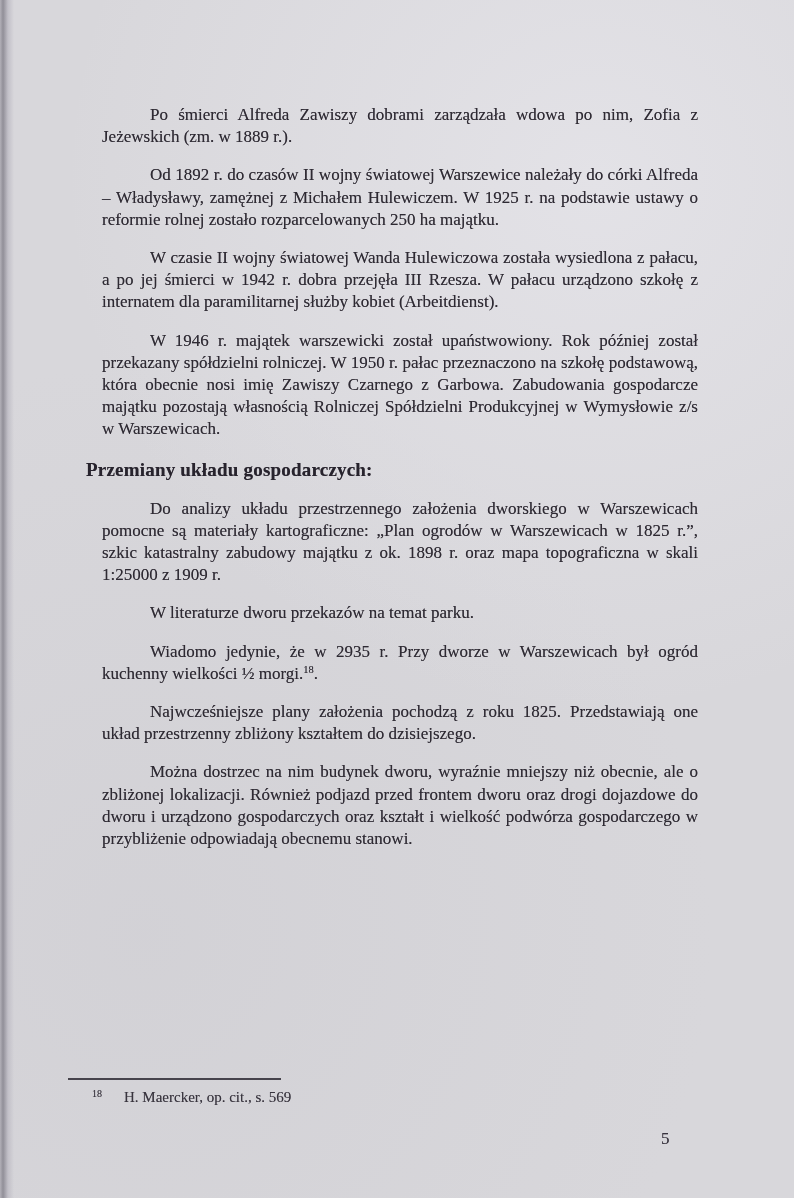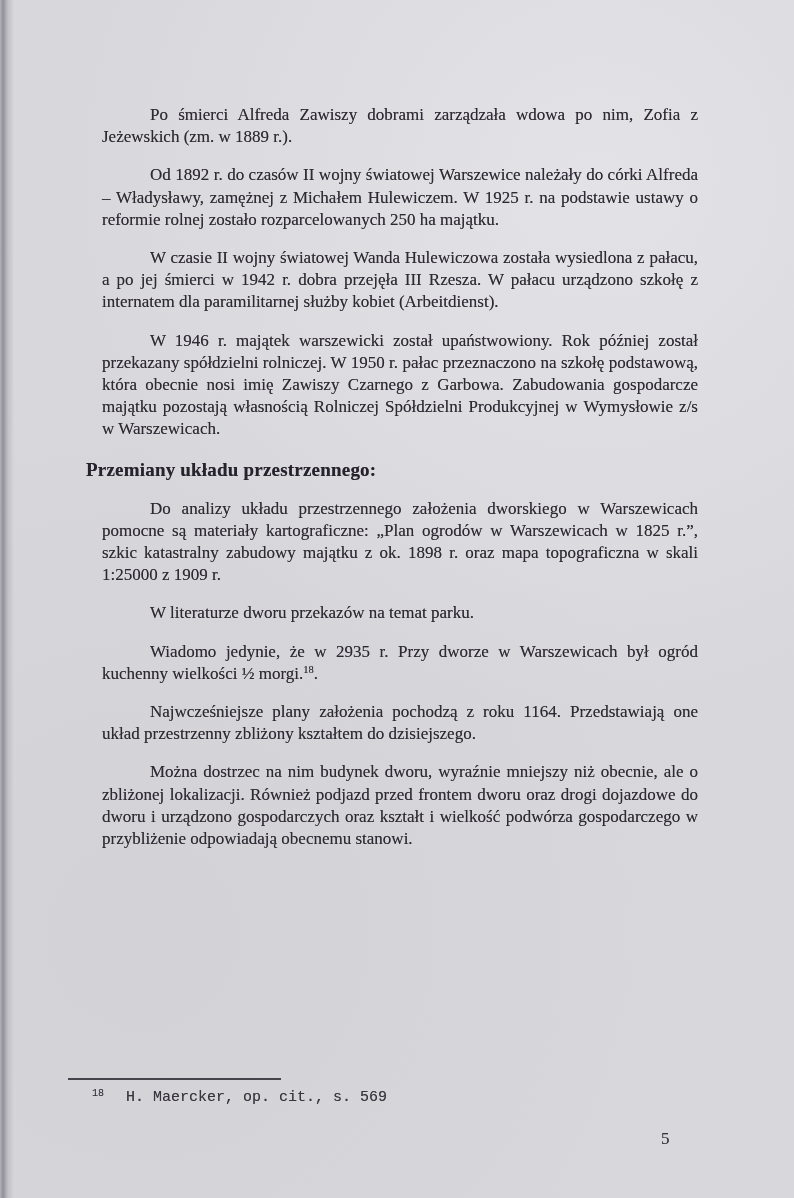--- a/index.html
+++ b/index.html
@@ -55,21 +55,21 @@
     position: absolute;
     left: 68px;
     top: 1078px;
     width: 213px;
     border-top: 2px solid #46434c;
   }
   .footnote {
     position: absolute;
     left: 92px;
     top: 1088px;
-    font-family: Liberation Mono, monospace;
+    font-family: Liberation Serif, serif;
     font-size: 15px;
     color: #38343e;
     text-shadow: 0 0 0.5px rgba(56,52,62,0.5);
     text-align: right;
   }
   .footnote .fn-marker {
     font-size: 10px;
     vertical-align: 5px;
     margin-right: 22px;
   }
@@ -86,28 +86,28 @@
 <body>
 
 <div class="edge-shadow-left"></div>
 
 <div class="text-column">
   <p>Po śmierci Alfreda Zawiszy dobrami zarządzała wdowa po nim, Zofia z Jeżewskich (zm. w 1889 r.).</p>
   <p>Od 1892 r. do czasów II wojny światowej Warszewice należały do córki Alfreda – Władysławy, zamężnej z Michałem Hulewiczem. W 1925 r. na podstawie ustawy o reformie rolnej zostało rozparcelowanych 250 ha majątku.</p>
   <p>W czasie II wojny światowej Wanda Hulewiczowa została wysiedlona z pałacu, a po jej śmierci w 1942 r. dobra przejęła III Rzesza. W pałacu urządzono szkołę z internatem dla paramilitarnej służby kobiet (Arbeitdienst).</p>
   <p>W 1946 r. majątek warszewicki został upaństwowiony. Rok później został przekazany spółdzielni rolniczej. W 1950 r. pałac przeznaczono na szkołę podstawową, która obecnie nosi imię Zawiszy Czarnego z Garbowa. Zabudowania gospodarcze majątku pozostają własnością Rolniczej Spółdzielni Produkcyjnej w Wymysłowie z/s w Warszewicach.</p>
 
-  <h2 class="section-heading">Przemiany układu przestrzennego:</h2>
+  <h2 class="section-heading">Przemiany układu gospodarczych:</h2>
 
   <p>Do analizy układu przestrzennego założenia dworskiego w Warszewicach pomocne są materiały kartograficzne: „Plan ogrodów w Warszewicach w 1825 r.”, szkic katastralny zabudowy majątku z ok. 1898 r. oraz mapa topograficzna w skali 1:25000 z 1909 r.</p>
   <p>W literaturze dworu przekazów na temat parku.</p>
 
   <p><span>Wiadomo jedynie, że w 2935 r. Przy dworze w Warszewicach był ogród kuchenny wielkości ½ morgi.</span><span class="sup-ref">18</span><span>.</span></p>
 
-  <p>Najwcześniejsze plany założenia pochodzą z roku 1164. Przedstawiają one układ przestrzenny zbliżony kształtem do dzisiejszego.</p>
+  <p>Najwcześniejsze plany założenia pochodzą z roku 1825. Przedstawiają one układ przestrzenny zbliżony kształtem do dzisiejszego.</p>
   <p>Można dostrzec na nim budynek dworu, wyraźnie mniejszy niż obecnie, ale o zbliżonej lokalizacji. Również podjazd przed frontem dworu oraz drogi dojazdowe do dworu i urządzono gospodarczych oraz kształt i wielkość podwórza gospodarczego w przybliżenie odpowiadają obecnemu stanowi.</p>
 </div>
 
 <div class="footnote-rule"></div>
 
 <div class="footnote">
   <span class="fn-marker">18</span><span>H. Maercker, op. cit., s. 569</span>
 </div>
 
 <div class="page-number">5</div>

